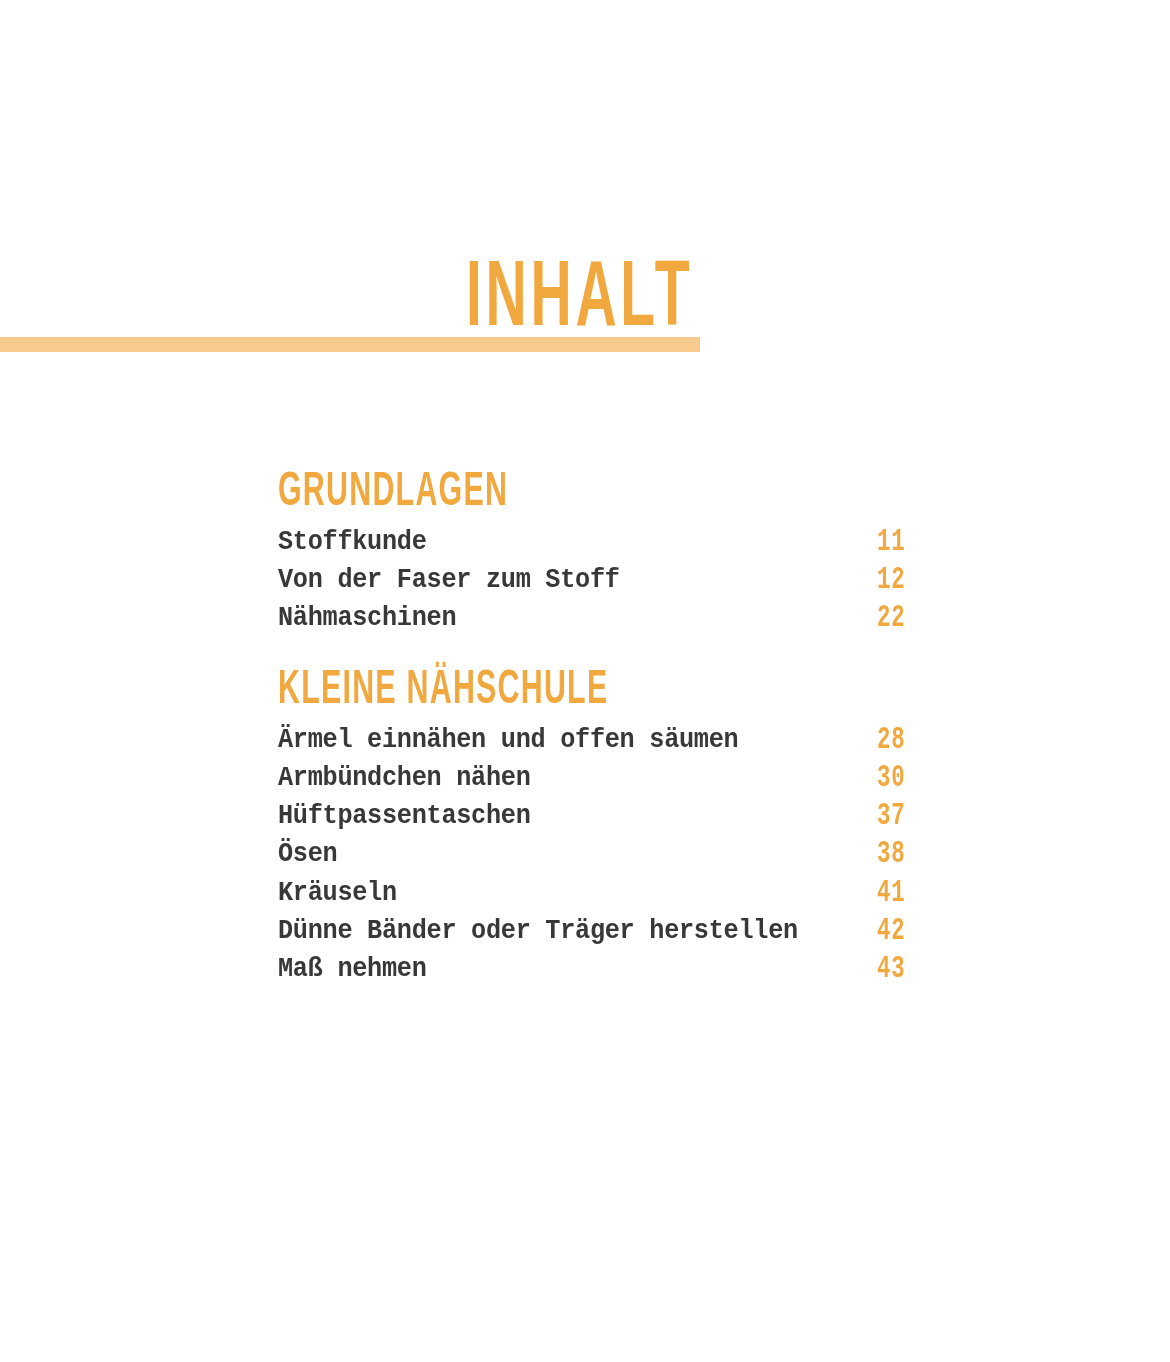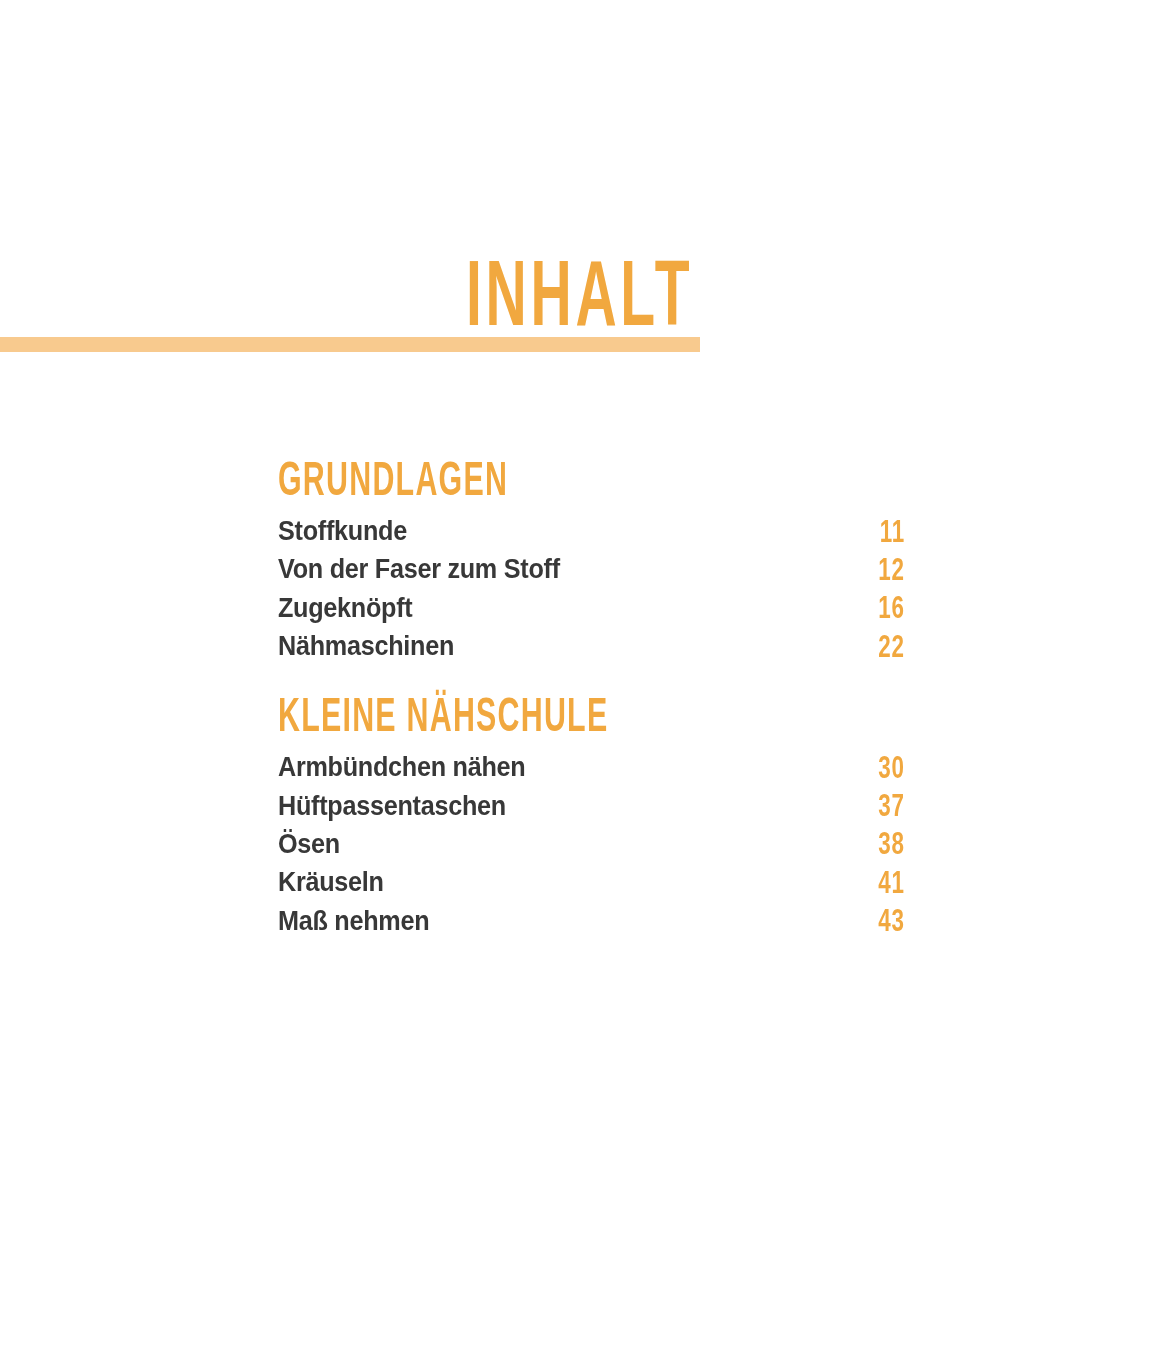--- a/index.html
+++ b/index.html
@@ -34,21 +34,21 @@
     position: absolute;
     left: 0;
     top: 337px;
     width: 700px;
     height: 15px;
     background: var(--underline, #F8CA8E);
   }
   .toc {
     position: absolute;
     left: 278px;
-    top: 454px;
+    top: 464px;
     width: 627px;
   }
   .toc-section + .toc-section {
     margin-top: 25px;
   }
   .section-heading {
     margin: 0;
     font-size: 49px;
     font-weight: bold;
     line-height: 1;
@@ -61,20 +61,21 @@
   .entries {
     list-style: none;
     margin: 9px 0 0 0;
     padding: 0;
   }
   .entry {
     height: 38.3px;
     display: flex;
     justify-content: space-between;
     align-items: center;
+    font-family: Liberation Mono, monospace;
   }
   .entry-label {
     font-size: 28px;
     font-weight: 600;
     letter-spacing: -0.3px;
     color: var(--body-text, #383838);
     white-space: nowrap;
     transform: scaleX(0.9);
     transform-origin: left center;
   }
@@ -101,37 +102,37 @@
   <li class="entry">
     <span class="entry-label">Stoffkunde</span>
     <span class="entry-page">11</span>
   </li>
 
   <li class="entry">
     <span class="entry-label">Von der Faser zum Stoff</span>
     <span class="entry-page">12</span>
   </li>
 
-  <li class="entry">
-    <span class="entry-label">Zugeknöpft</span>
-    <span class="entry-page">16</span>
-  </li>
 
 
   <li class="entry">
     <span class="entry-label">Nähmaschinen</span>
     <span class="entry-page">22</span>
   </li>
 
 </ul>
   </section>
 
   <section class="toc-section">
     <h2 class="section-heading">KLEINE NÄHSCHULE</h2>
     <ul class="entries">
+  <li class="entry">
+    <span class="entry-label">Ärmel einnähen und offen säumen</span>
+    <span class="entry-page">28</span>
+  </li>
 
   <li class="entry">
     <span class="entry-label">Armbündchen nähen</span>
     <span class="entry-page">30</span>
   </li>
 
 
   <li class="entry">
     <span class="entry-label">Hüftpassentaschen</span>
     <span class="entry-page">37</span>
@@ -142,20 +143,24 @@
     <span class="entry-page">38</span>
   </li>
 
 
 
   <li class="entry">
     <span class="entry-label">Kräuseln</span>
     <span class="entry-page">41</span>
   </li>
 
+  <li class="entry">
+    <span class="entry-label">Dünne Bänder oder Träger herstellen</span>
+    <span class="entry-page">42</span>
+  </li>
 
   <li class="entry">
     <span class="entry-label">Maß nehmen</span>
     <span class="entry-page">43</span>
   </li>
 </ul>
   </section>
 </main>
 </div>
 

